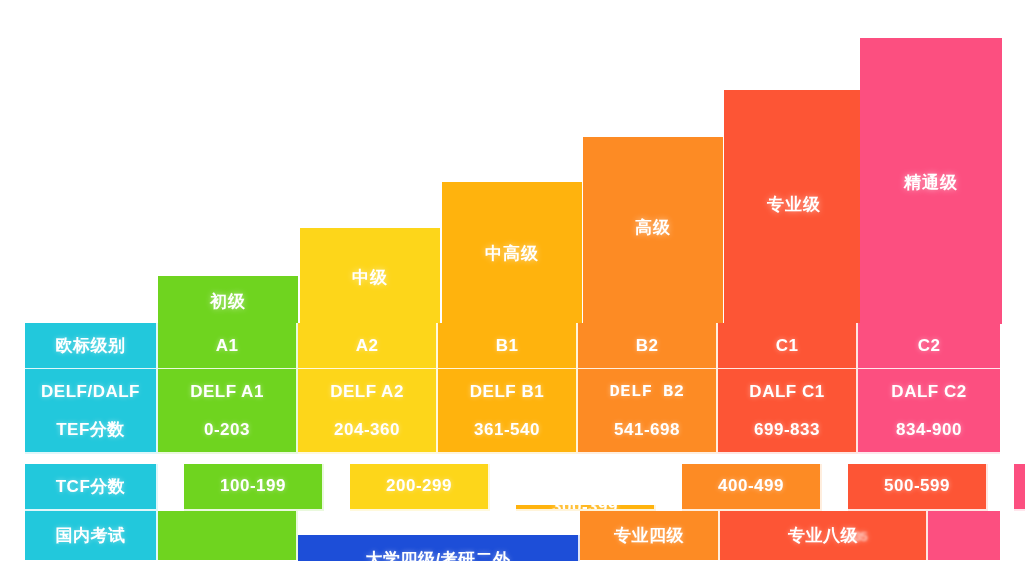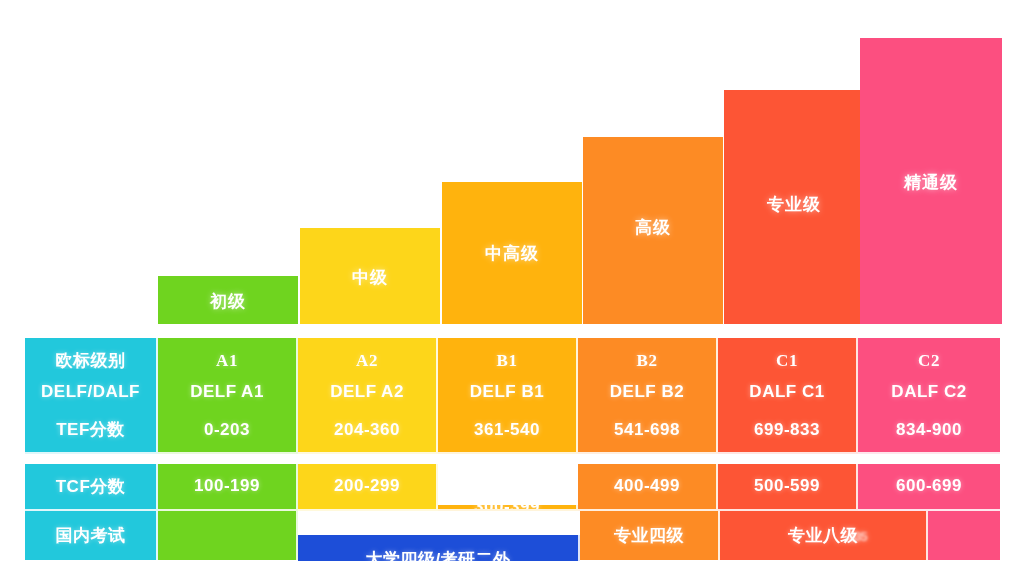--- a/index.html
+++ b/index.html
@@ -92,51 +92,51 @@
   <div class="bar" style="left:724px;top:90px;width:140px;height:234px;background:#fd5535;">
     <span class="bar-label" style="top:103px;">专业级</span>
   </div>
 
   <div class="bar" style="left:860px;top:38px;width:142px;height:286px;background:#fc4f80;">
     <span class="bar-label" style="top:133px;">精通级</span>
   </div>
 
   <div class="tbl">
 
-    <div class="trow" style="top:16px;font-family:Liberation Serif, serif;">
+    <div class="trow" style="top:1px;">
       <div class="cell label">欧标级别</div>
       <div class="cell dat" style="background:#6fd41f;">A1</div>
       <div class="cell dat" style="background:#fdd61a;">A2</div>
       <div class="cell dat" style="background:#ffb30d;">B1</div>
       <div class="cell dat" style="background:#fd8b24;">B2</div>
       <div class="cell dat" style="background:#fd5535;">C1</div>
       <div class="cell dat last" style="background:#fc4f80;flex:0 0 142px;width:142px;">C2</div>
     </div>
 
     <div class="trow" style="top:47.2px;">
       <div class="cell label">DELF/DALF</div>
       <div class="cell dat" style="background:#6fd41f;">DELF A1</div>
       <div class="cell dat" style="background:#fdd61a;">DELF A2</div>
       <div class="cell dat" style="background:#ffb30d;">DELF B1</div>
-      <div class="cell dat" style="background:#fd8b24;">DELF B2</div>
+      <div class="cell dat" style="background:#fd8b24;font-family:Liberation Mono, monospace;">DELF B2</div>
       <div class="cell dat" style="background:#fd5535;">DALF C1</div>
       <div class="cell dat last" style="background:#fc4f80;flex:0 0 142px;width:142px;">DALF C2</div>
     </div>
 
     <div class="trow" style="top:85px;">
       <div class="cell label">TEF分数</div>
       <div class="cell dat" style="background:#6fd41f;">0-203</div>
       <div class="cell dat" style="background:#fdd61a;">204-360</div>
       <div class="cell dat" style="background:#ffb30d;">361-540</div>
       <div class="cell dat" style="background:#fd8b24;">541-698</div>
       <div class="cell dat" style="background:#fd5535;">699-833</div>
       <div class="cell dat last" style="background:#fc4f80;flex:0 0 142px;width:142px;">834-900</div>
     </div>
 
-    <div class="trow" style="top:141.6px;">
+    <div class="trow" style="top:141.6px;gap:26px;">
       <div class="cell label">TCF分数</div>
       <div class="cell dat" style="background:#6fd41f;">100-199</div>
       <div class="cell dat" style="background:#fdd61a;">200-299</div>
       <div class="cell dat" style="background:#ffb30d;margin-top:41px;">300-399</div>
       <div class="cell dat" style="background:#fd8b24;">400-499</div>
       <div class="cell dat" style="background:#fd5535;">500-599</div>
       <div class="cell dat last" style="background:#fc4f80;flex:0 0 142px;width:142px;">600-699</div>
     </div>
 
     <div class="trow lastrow" style="top:188.8px;height:49px;">

